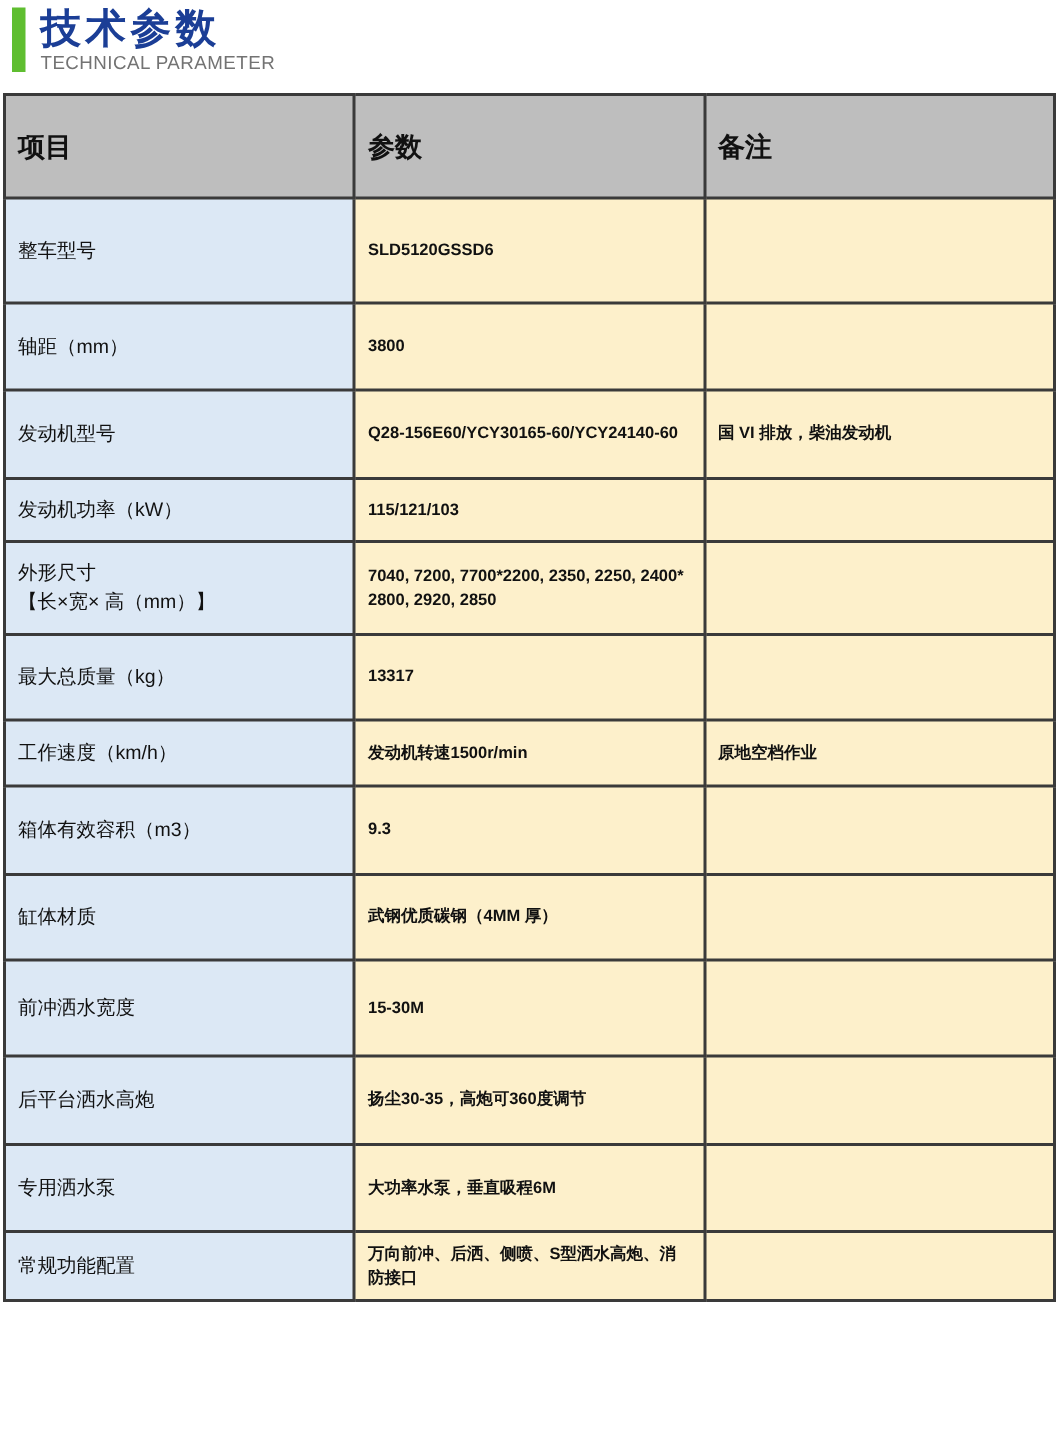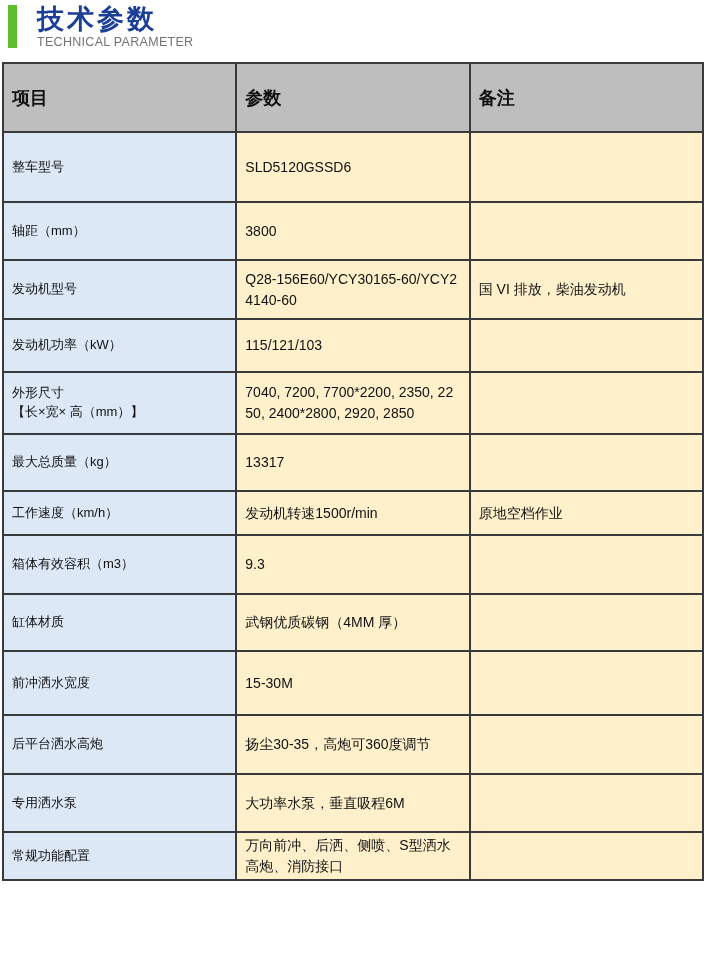--- a/index.html
+++ b/index.html
@@ -23,21 +23,21 @@
     position:absolute;top:5px;left:8px;
     display:flex;align-items:stretch;
   }
   .accent-bar{
     width:9px;height:43px;
     background:var(--accent-green);
     flex:0 0 auto;
   }
   .title-wrap{
     display:flex;flex-direction:column;justify-content:flex-start;
-    padding-left:20px;
+    padding-left:10px;
   }
   .title-cn{
     font-size:27px;line-height:28px;font-weight:bold;
     color:var(--title-blue);
     letter-spacing:3px;
   }
   .title-en{
     font-size:12.5px;line-height:14px;font-weight:normal;
     color:#737373;letter-spacing:0.3px;
     margin-top:2px;
@@ -63,29 +63,29 @@
   }
   .param-table td.item{
     background:var(--item-bg);
     font-size:13px;font-weight:normal;
     white-space:pre-line;
     line-height:1.45;
   }
   .param-table td.value,
   .param-table td.note{
     background:var(--value-bg);
-    font-size:14px;font-weight:400;
+    font-size:11px;font-weight:700;
     line-height:1.5;
     word-break:break-all;
   }
   
   tbody tr:nth-child(1)  td{height:70px}
   tbody tr:nth-child(2)  td{height:58px}
   tbody tr:nth-child(3)  td{height:59px}
-  tbody tr:nth-child(4)  td{height:53px}
+  tbody tr:nth-child(4)  td{height:42px}
   tbody tr:nth-child(5)  td{height:62px}
   tbody tr:nth-child(6)  td{height:57px}
   tbody tr:nth-child(7)  td{height:44px}
   tbody tr:nth-child(8)  td{height:59px}
   tbody tr:nth-child(9)  td{height:57px}
   tbody tr:nth-child(10) td{height:64px}
   tbody tr:nth-child(11) td{height:59px}
   tbody tr:nth-child(12) td{height:58px}
   tbody tr:nth-child(13) td{height:46px}
   tbody tr:nth-child(14) td{height:62px}

